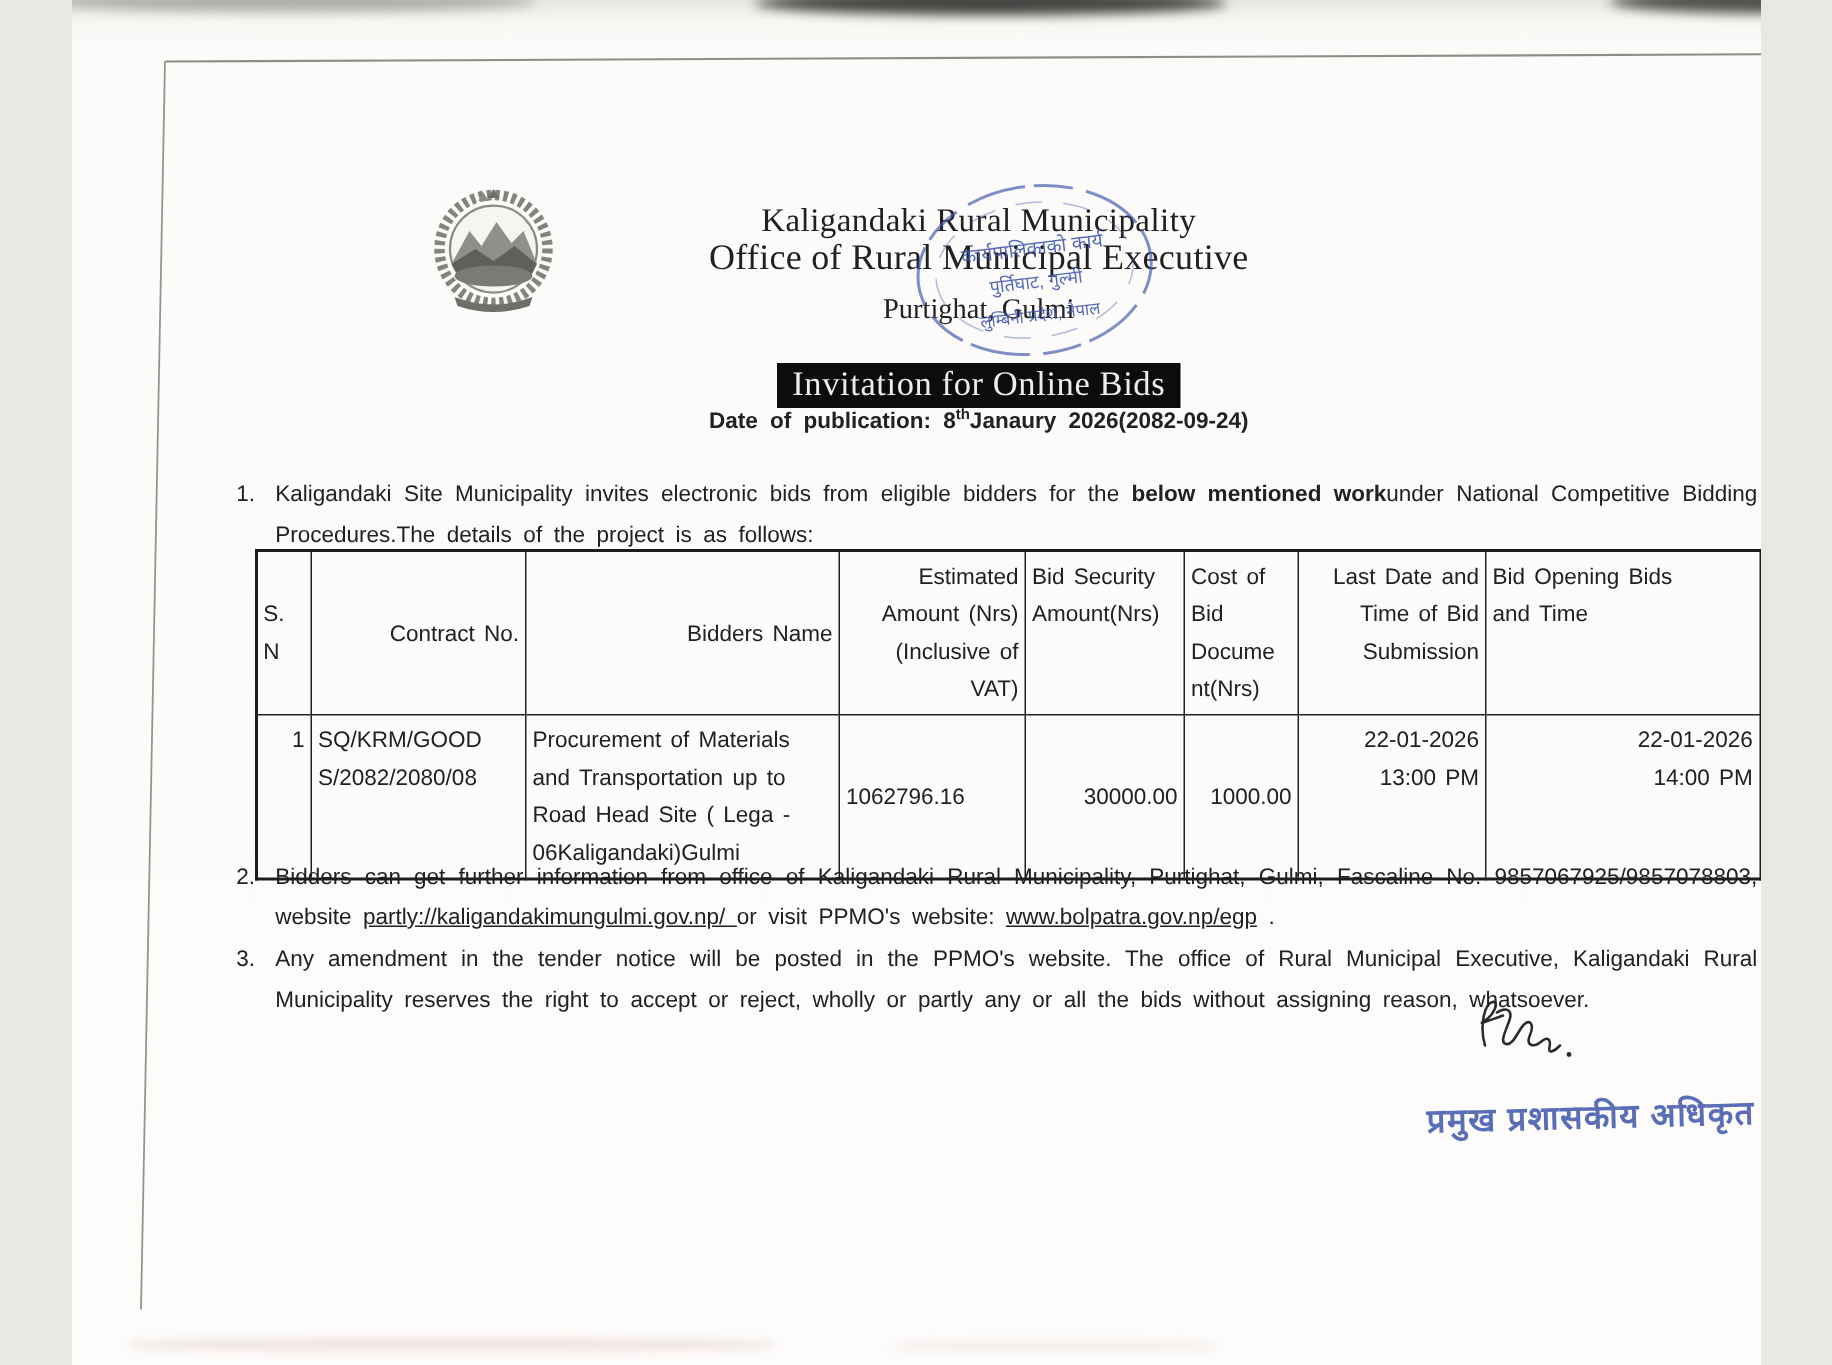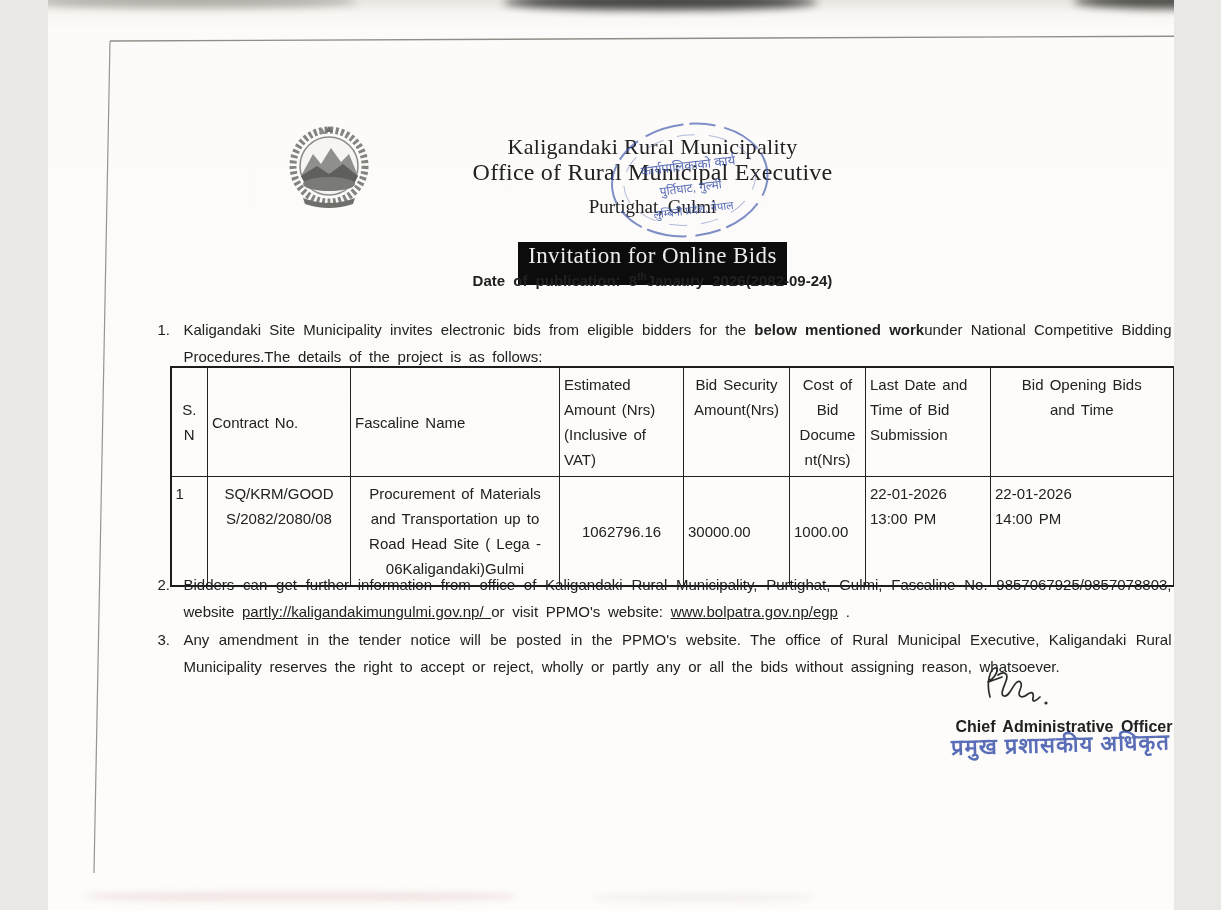--- a/index.html
+++ b/index.html
@@ -35,21 +35,21 @@
   .hdr .org{position:absolute;left:0;top:134px;width:100%;font-size:22px;letter-spacing:.3px;}
   .hdr .office{position:absolute;left:0;top:159px;width:100%;font-size:24px;letter-spacing:.2px;}
   .hdr .loc{position:absolute;left:0;top:196px;width:100%;font-size:19px;}
 
   .round-stamp{position:absolute;left:552px;top:114px;width:180px;height:136px;
                transform:rotate(-7deg);opacity:.88;pointer-events:none;}
 
   .banner-wrap{position:absolute;left:0;top:242px;width:1210px;text-align:center;}
   .banner{display:inline-block;background:#0c0c0c;color:#ececec;
           font-family:"Liberation Serif","DejaVu Serif",serif;
-          font-size:23px;padding:1px 10px 16px 10px;letter-spacing:.4px;}
+          font-size:23px;padding:1px 10px 3px 10px;letter-spacing:.4px;}
   .pubdate{position:absolute;left:0;top:271px;width:1210px;text-align:center;
            font-size:15px;font-weight:bold;word-spacing:4px;}
   .pubdate sup{font-size:10px;}
 
   
   .item{position:absolute;left:110px;width:1014px;font-size:15px;line-height:27px;}
   .item .num{position:absolute;left:0;top:0;}
   .item .txt{margin-left:26px;text-align:justify;word-spacing:3.5px;}
   .item.i1{top:316px;}
   .item.i2{top:571px;}
@@ -67,22 +67,22 @@
     font-weight:normal;
     padding:4px 4px;
     line-height:25px;
     word-spacing:2px;
     overflow:hidden;
   }
   tr.hdr-row{height:102px;}
   tr.data-row{height:92px;}
   .va-mid{vertical-align:middle;}
   .va-top{vertical-align:top;}
-  .al-l{text-align:center;}
-  .al-c{text-align:left;}
+  .al-l{text-align:left;}
+  .al-c{text-align:right;}
   .pl8{padding-left:8px;}
   .pl6{padding-left:6px;}
   .bold-cell{font-weight:bold;}
 
   
   .sig-svg{position:absolute;left:928px;top:663px;}
   .sig-title{position:absolute;left:0px;top:718px;width:1125px;text-align:right;
              font-size:16px;font-weight:bold;word-spacing:3px;}
   .sig-nepali{position:absolute;left:0px;top:740px;width:1122px;text-align:right;
               font-size:22px;font-weight:bold;color:#3d56ac;opacity:.85;
@@ -162,21 +162,21 @@
         <col style="width:106px">
           <col style="width:76px">
           <col style="width:125px">
           <col style="width:183px">
       </colgroup>
       <tbody>
           <tr class="hdr-row">
         <th class="va-mid al-l pl8">S.
 N</th>
         <th class="va-mid al-c">Contract No.</th>
-        <th class="va-mid al-c">Fascaline Name</th>
+        <th class="va-mid al-c">Bidders Name</th>
         <th class="va-mid al-c">Estimated
 Amount (Nrs)
 (Inclusive of
 VAT)</th>
         <th class="va-top al-l pl6">Bid Security
 Amount(Nrs)</th>
         <th class="va-top al-l pl8">Cost of
 Bid
 Docume
 nt(Nrs)</th>
@@ -216,17 +216,16 @@
       <span class="num">3.</span>
       <div class="txt">Any amendment in the tender notice will be posted in the PPMO's website. The office of Rural Municipal Executive, Kaligandaki Rural Municipality reserves the right to accept or reject, wholly or partly any or all the bids without assigning reason, whatsoever.</div>
     </div>
 
     <svg class="sig-svg" width="85" height="48" viewBox="0 0 85 48">
       <path d="M14,34 C10,20 14,6 19,5 C24,4 20,14 13,18 C8,21 20,16 26,14
                M22,12 C28,8 33,10 30,18 C27,26 24,32 28,33 C33,34 36,24 40,20
                C44,16 47,20 44,27 C41,34 46,36 52,31 C56,28 58,30 57,35 C56,40 60,38 64,34" fill="none" stroke="#2b2b2b" stroke-width="1.7" stroke-linecap="round"></path>
       <circle cx="70" cy="40" r="1.6" fill="#2b2b2b"></circle>
     </svg>
-    <div class="sig-title">Chief Administrative Officer</div>
     <div class="sig-nepali">प्रमुख प्रशासकीय अधिकृत</div>
 
   </div>
 </div>
 
 </body></html>

